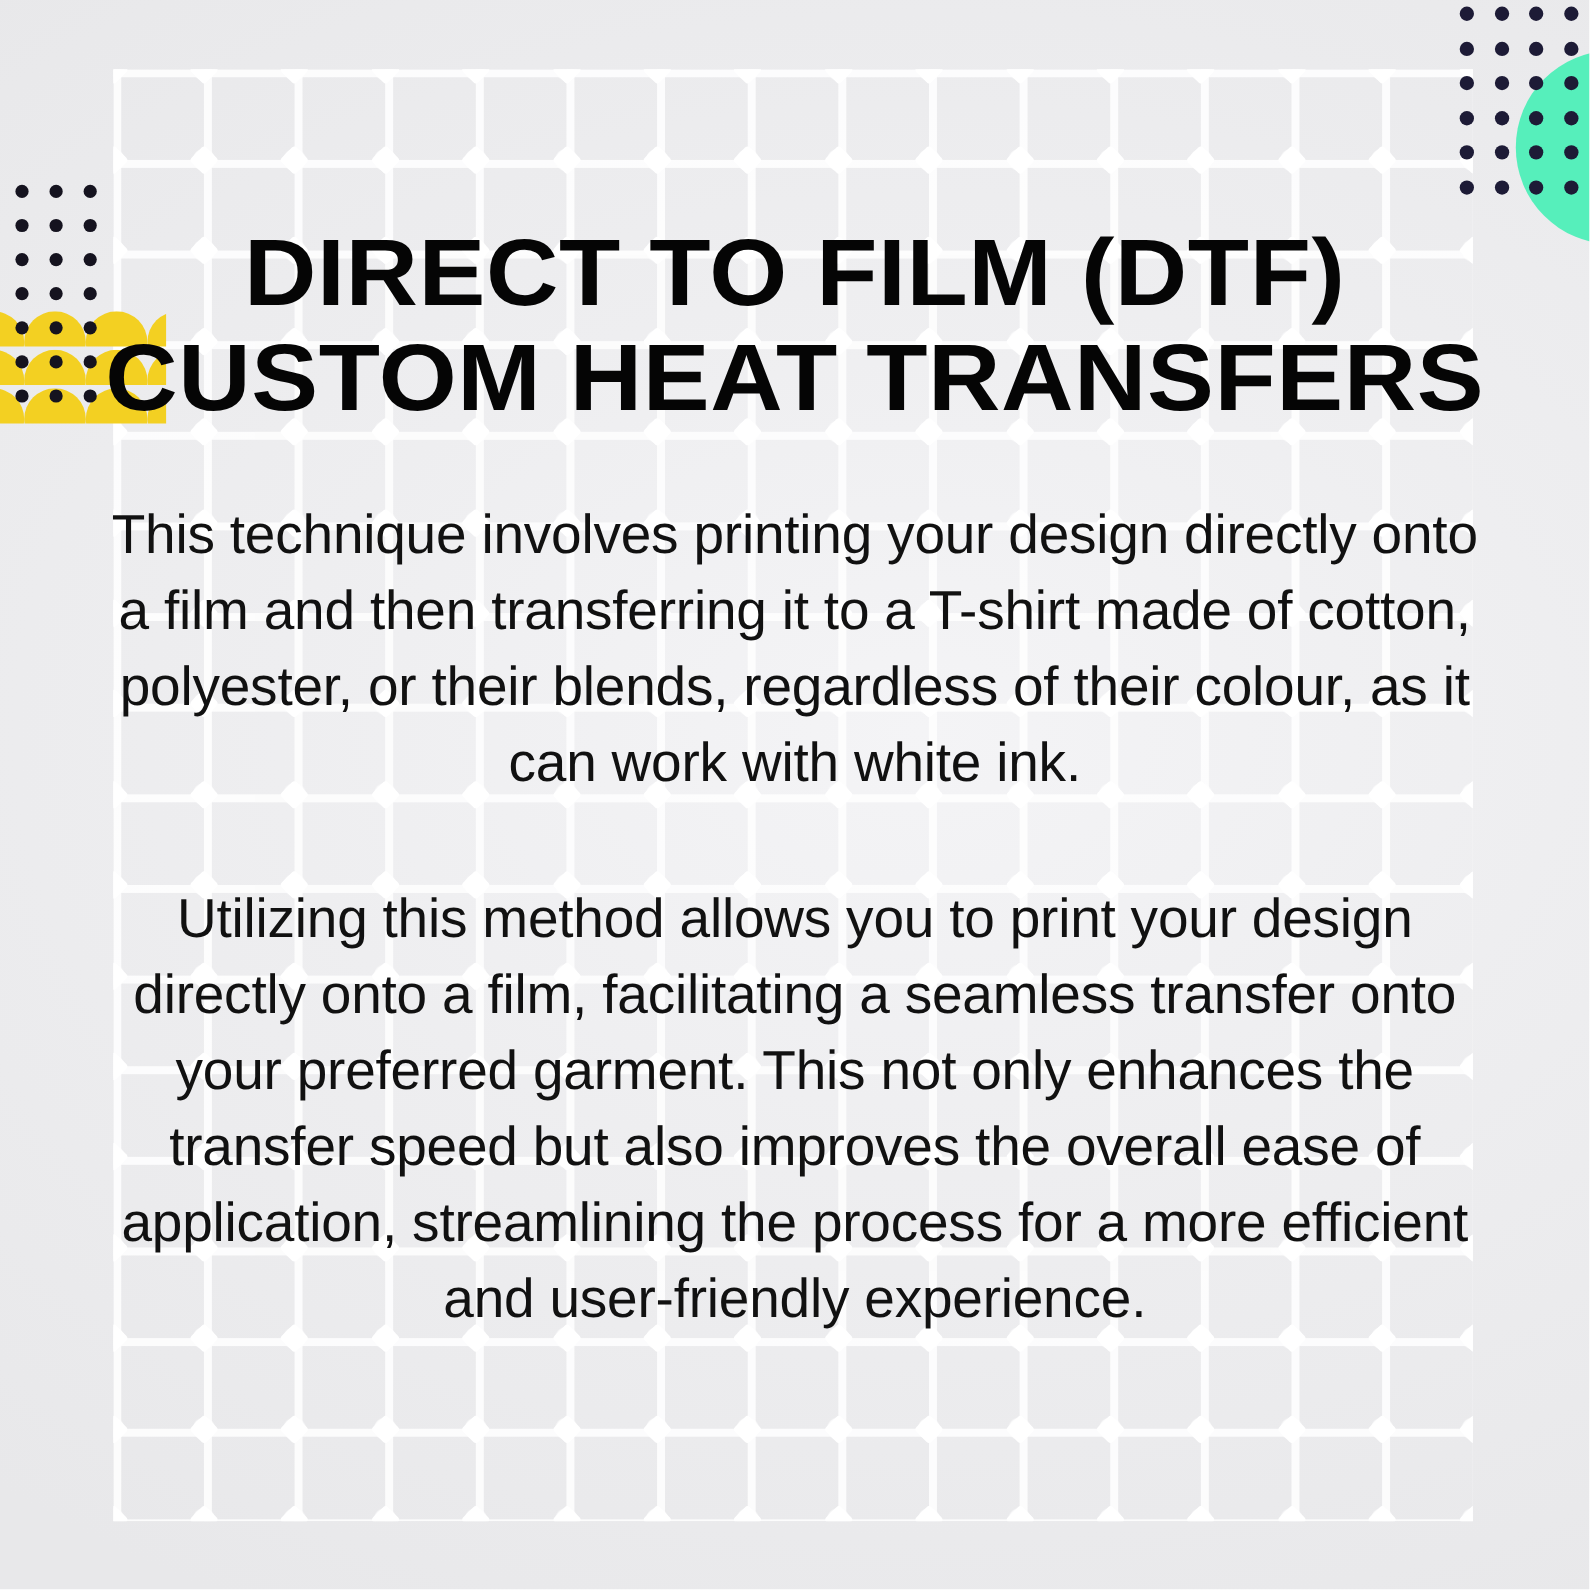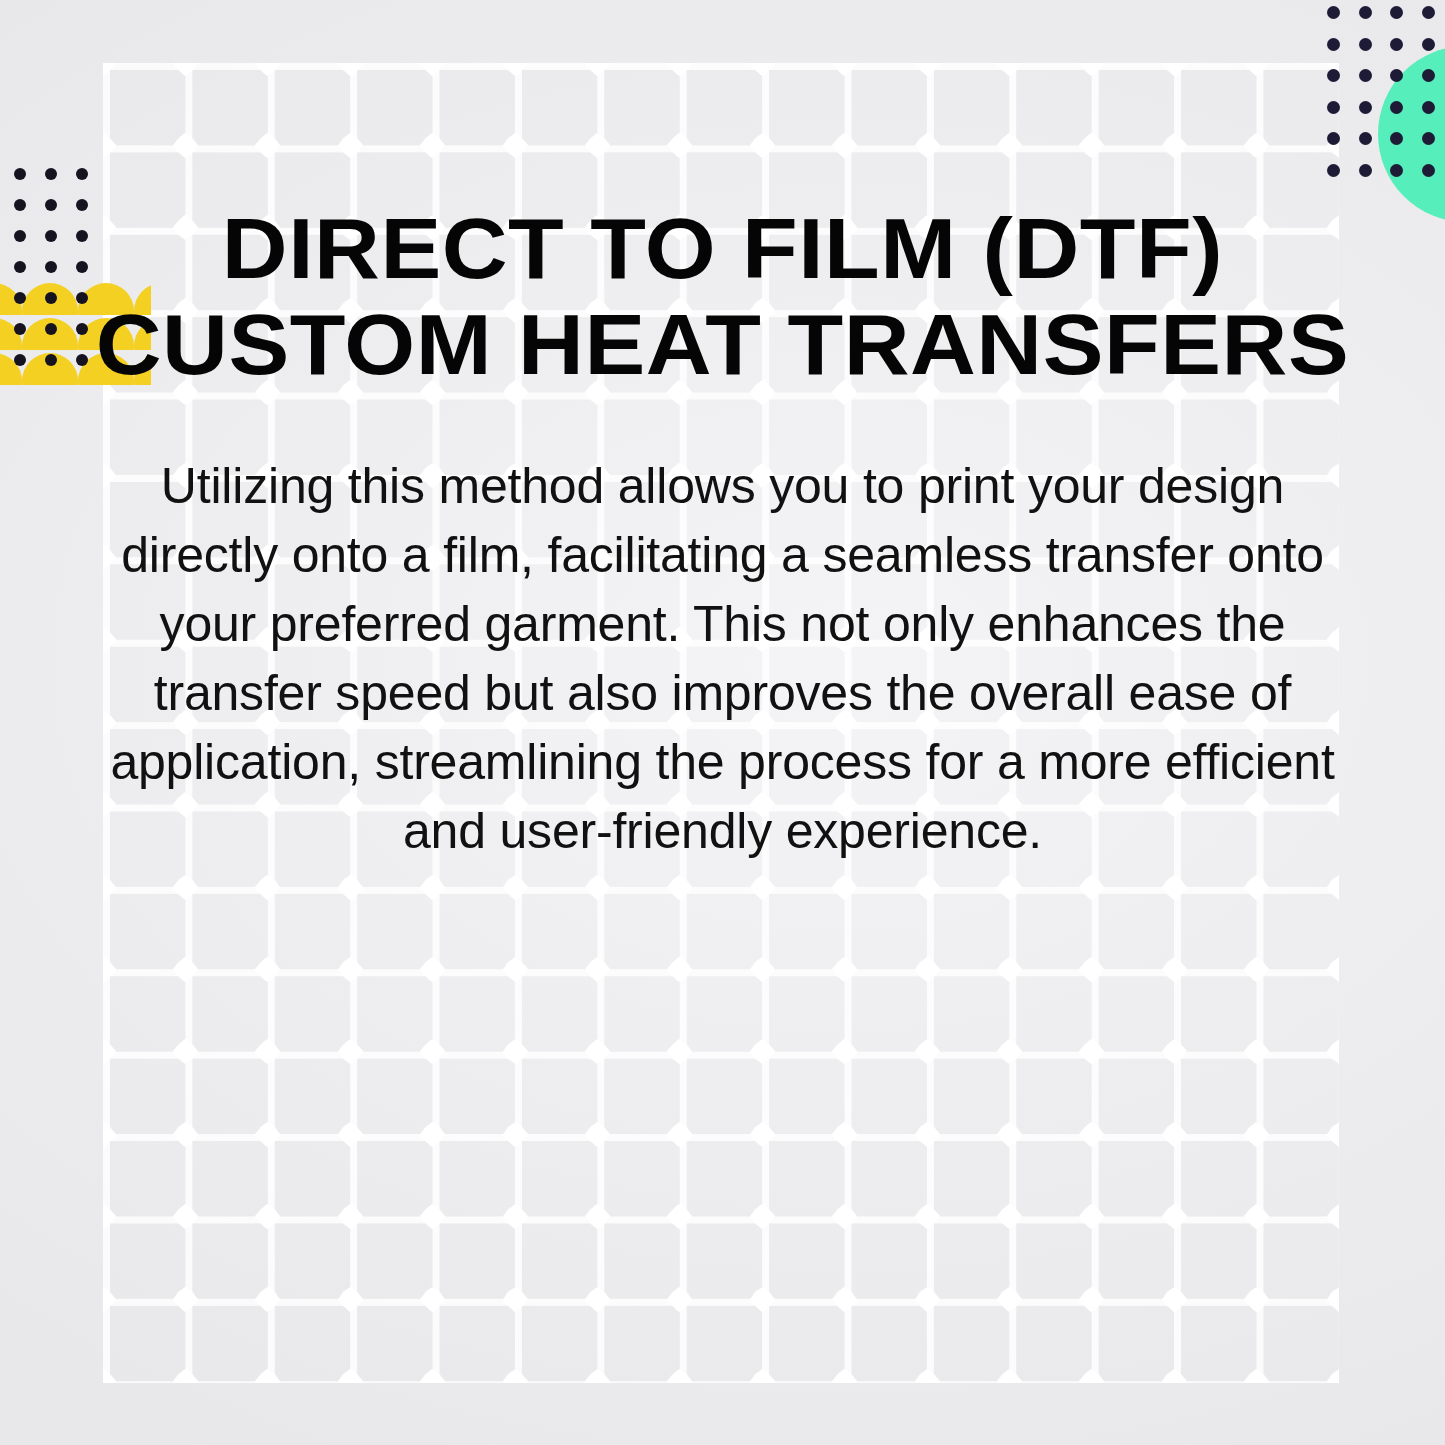--- a/index.html
+++ b/index.html
@@ -521,17 +521,18 @@
     </div>
 
   <div class="content">
 
     <h1 class="title">
       <span class="title-line">DIRECT TO FILM (DTF)</span>
       <span class="title-line">CUSTOM HEAT TRANSFERS</span>
     </h1>
 
     <div class="body-wrap">
+      <p class="para">This technique involves printing your design directly onto a film and then transferring it to a T-shirt made of cotton, polyester, or their blends, regardless of their colour, as it can work with white ink.</p>
       <p class="para">Utilizing this method allows you to print your design directly onto a film, facilitating a seamless transfer onto your preferred garment. This not only enhances the transfer speed but also improves the overall ease of application, streamlining the process for a more efficient and user-friendly experience.</p>
     </div>
 
   </div>
 </div>
 
 </body></html>

